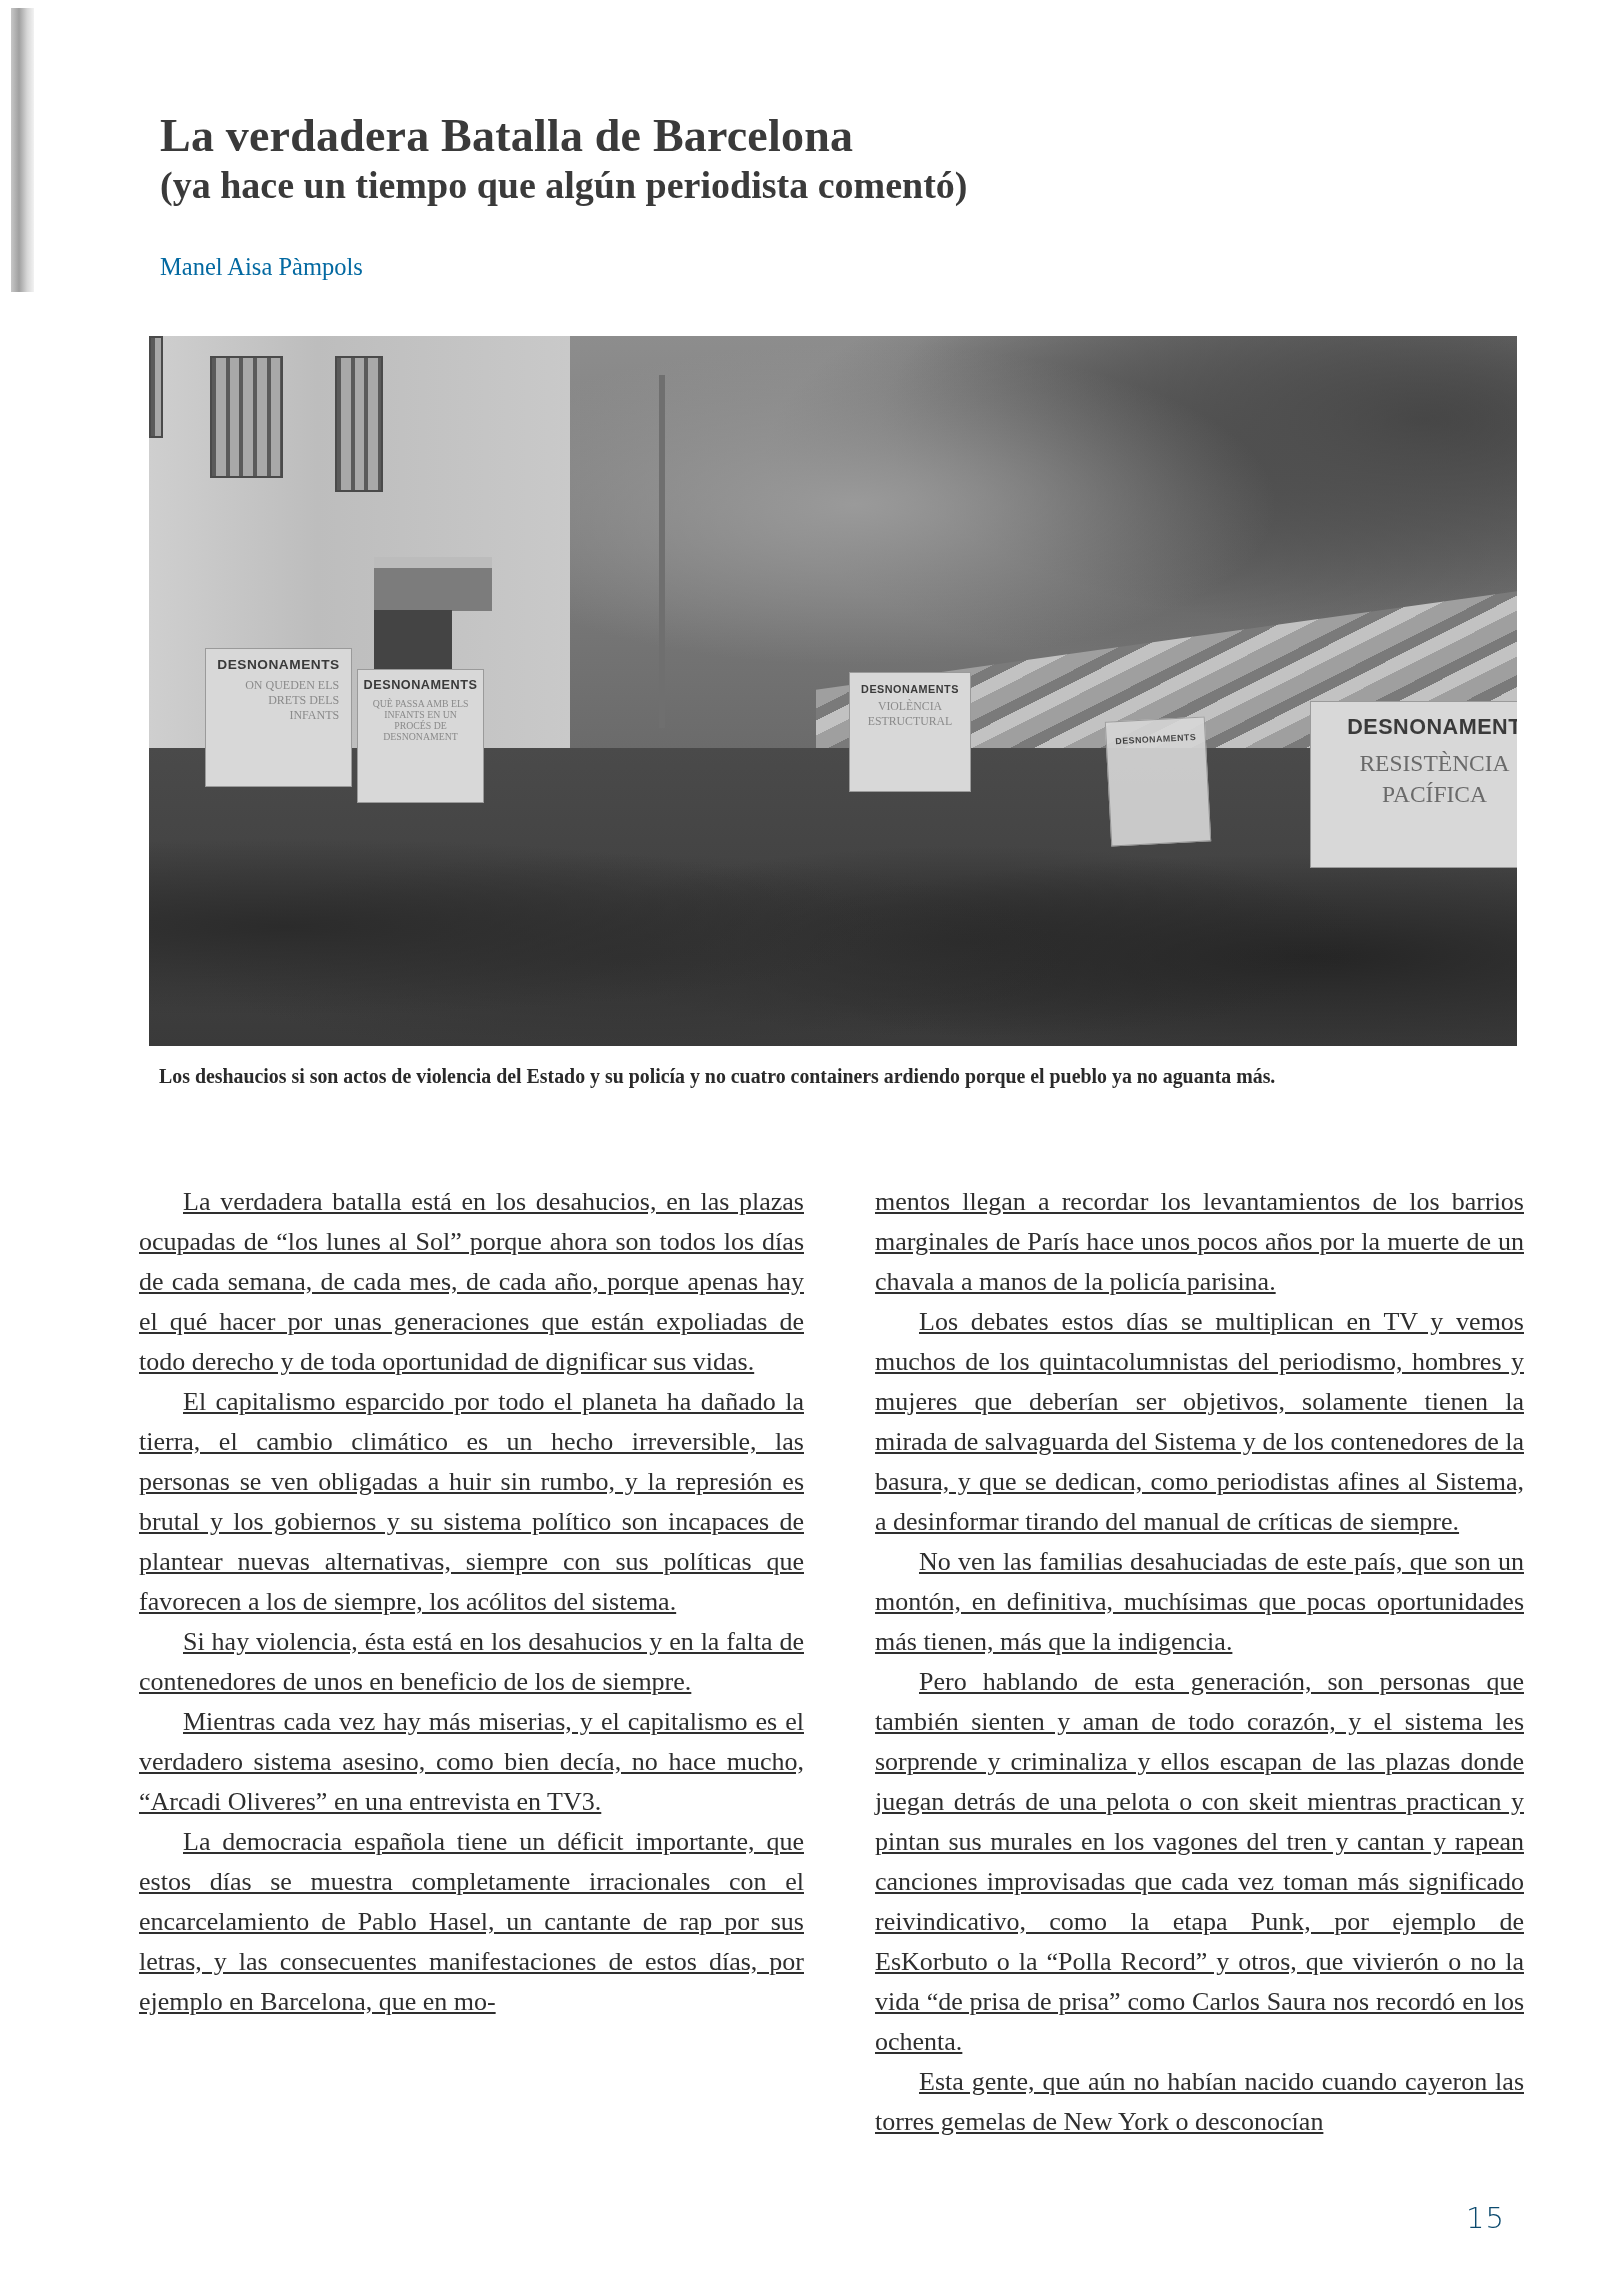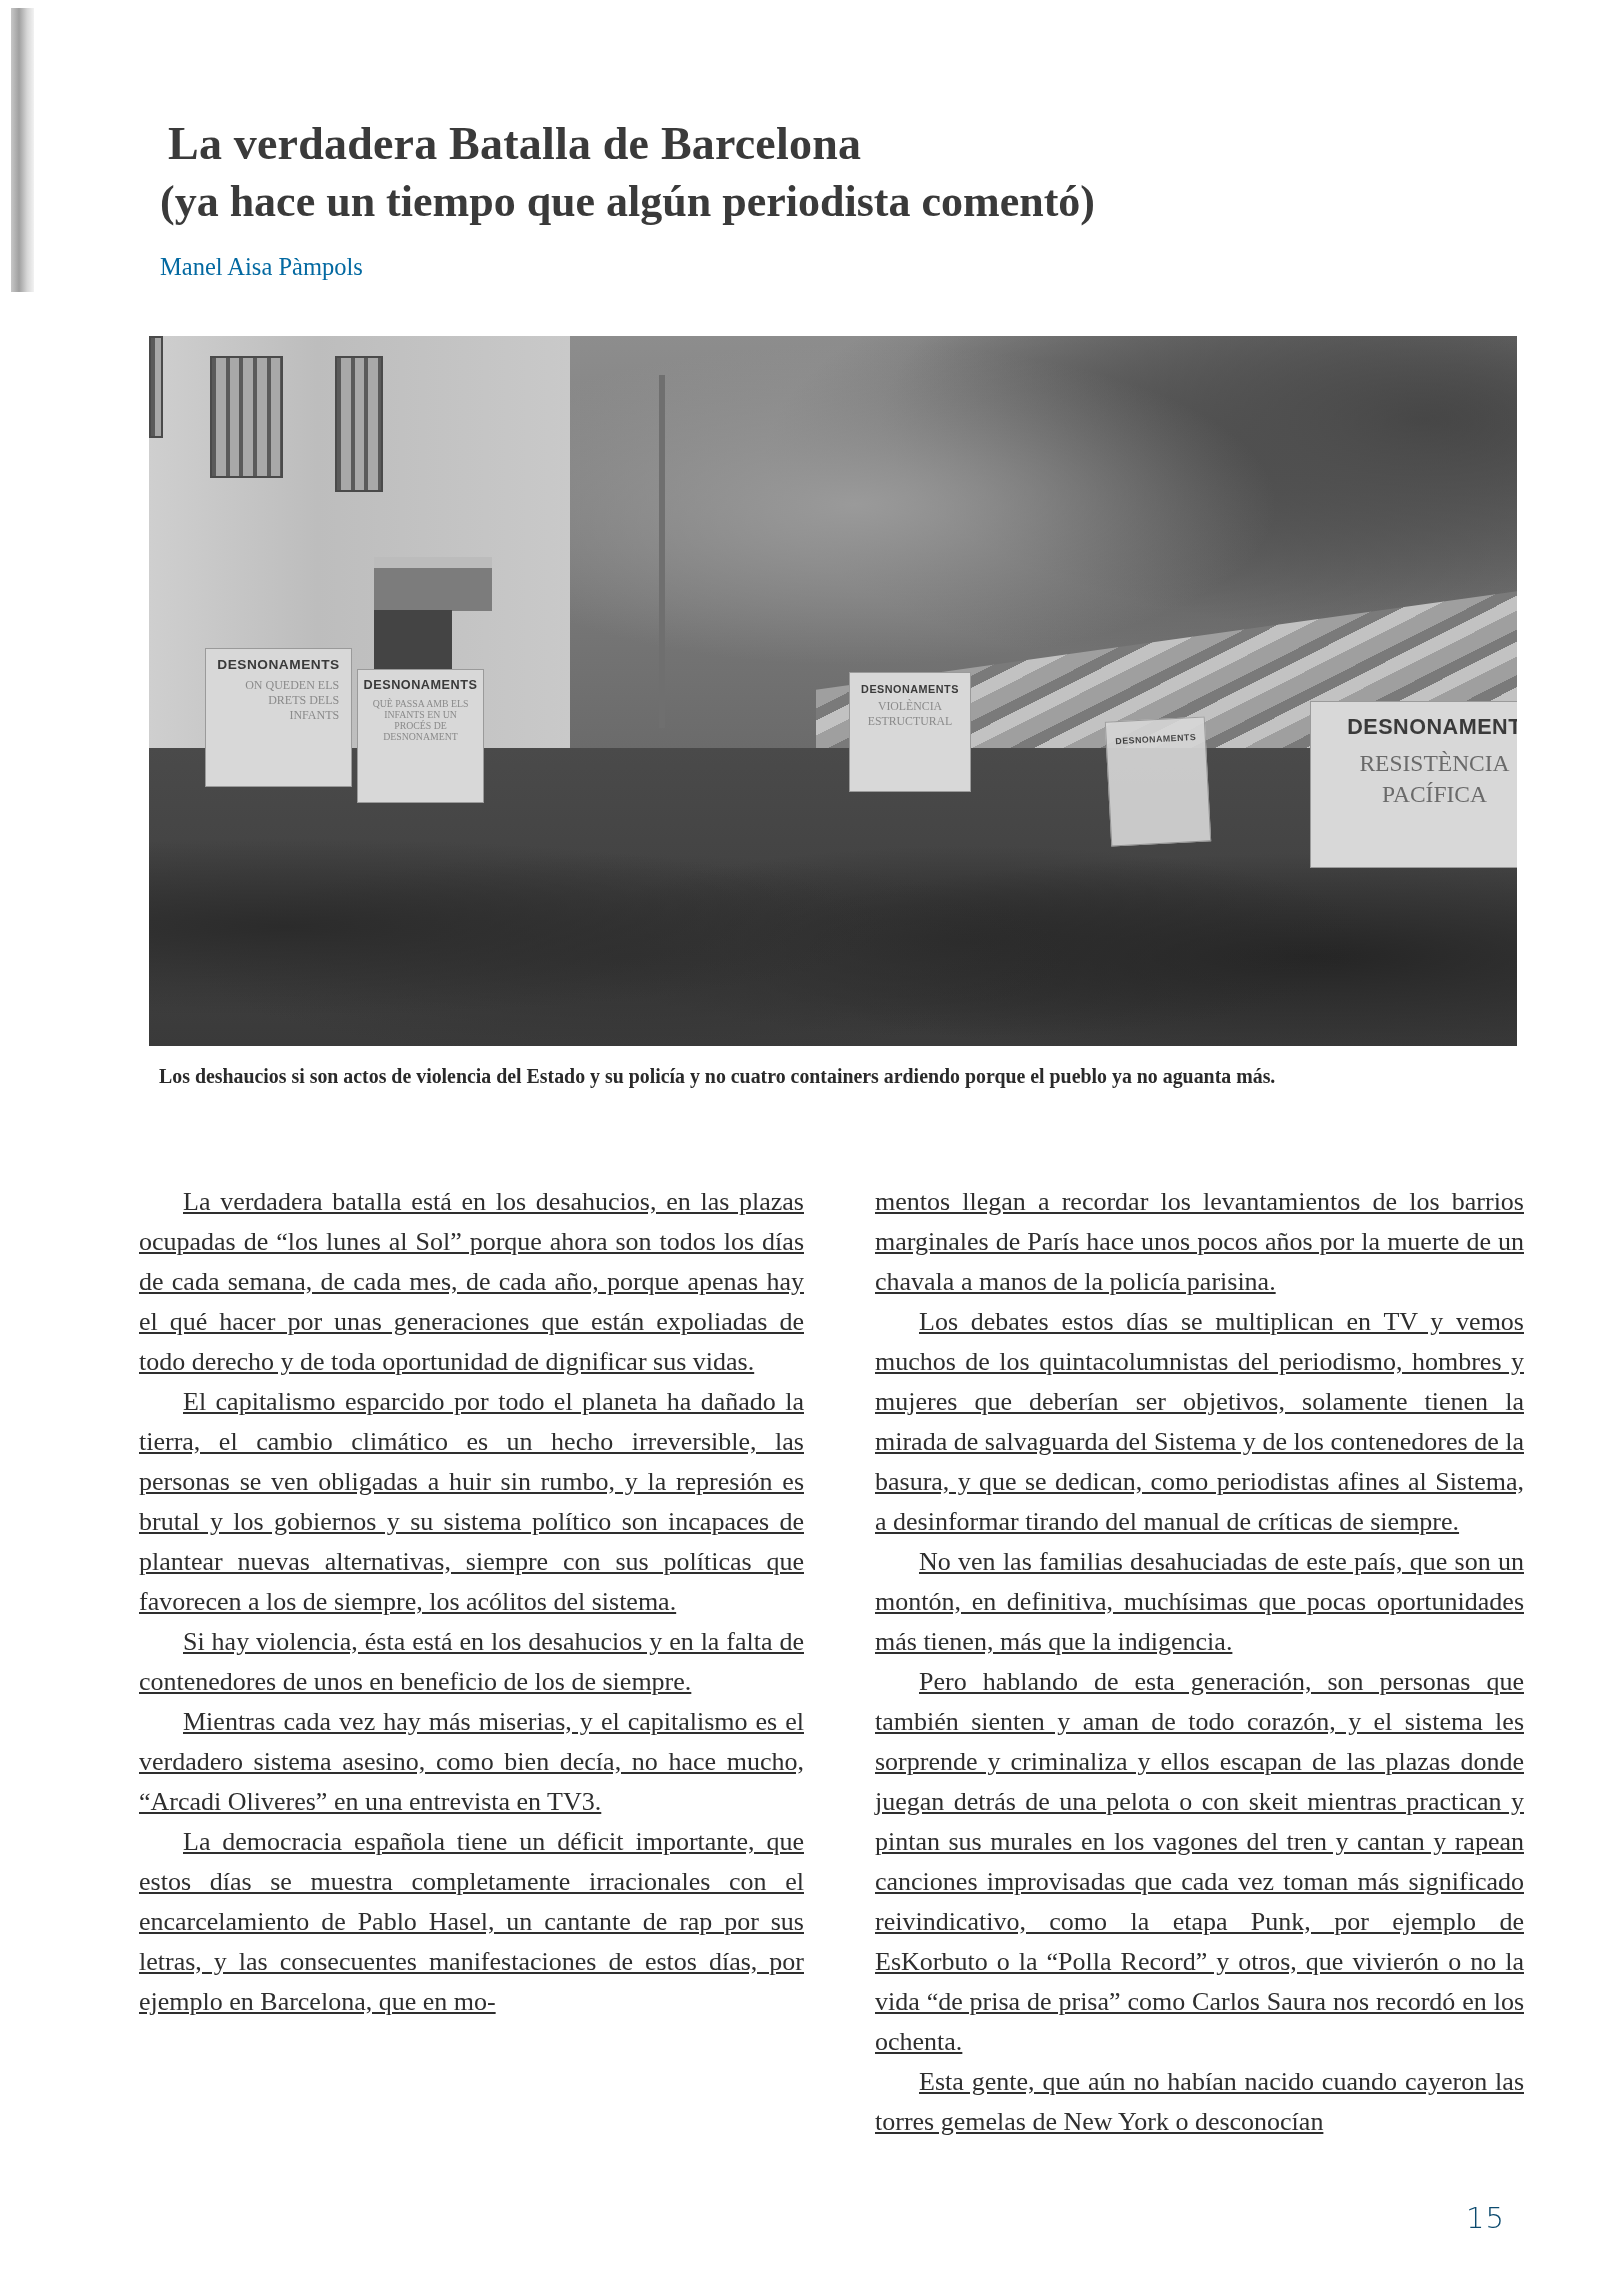--- a/index.html
+++ b/index.html
@@ -8,23 +8,23 @@
     font-family: "Liberation Serif", "DejaVu Serif", serif; color: #2a2a2a;
   }
   .left-bar {
     position: absolute; left: 10.8px; top: 7.8px; width: 23.5px; height: 284px;
     background: linear-gradient(to right, #bdbdbd 0%, #8f8f8f 35%, #cfcfcf 70%, #f0f0f0 100%);
     opacity: 0.85;
   }
   .header { position: absolute; left: 160px; top: 108px; }
   .title {
     font-size: 46px; font-weight: bold; color: #3a3a3a; letter-spacing: 0.2px;
-    margin: 8px; line-height: 55px;
+    margin: 0; line-height: 55px;
   }
-  .subtitle { font-size: 44px; color: #3a3a3a; line-height: 45px; margin: 0; }
+  .subtitle { font-size: 38px; color: #3a3a3a; line-height: 45px; margin: 0; }
   .author { position: absolute; left: 160px; top: 253px; font-size: 24.5px; color: #0369a1; }
 
   .photo {
     position: absolute; left: 149px; top: 336px; width: 1368px; height: 710px; overflow: hidden;
     background: #4c1d95;
   }
   .photo .sky { position:absolute; left:0; top:0; width:100%; height:60%;
     background: linear-gradient(180deg, #d9d9d9 0%, #b9b9b9 100%); }
   .photo .building { position:absolute; left:0; top:0; width:421px; height:451px;
     background: linear-gradient(90deg, #cfcfcf 0%, #bdbdbd 40%, #c9c9c9 100%); }

